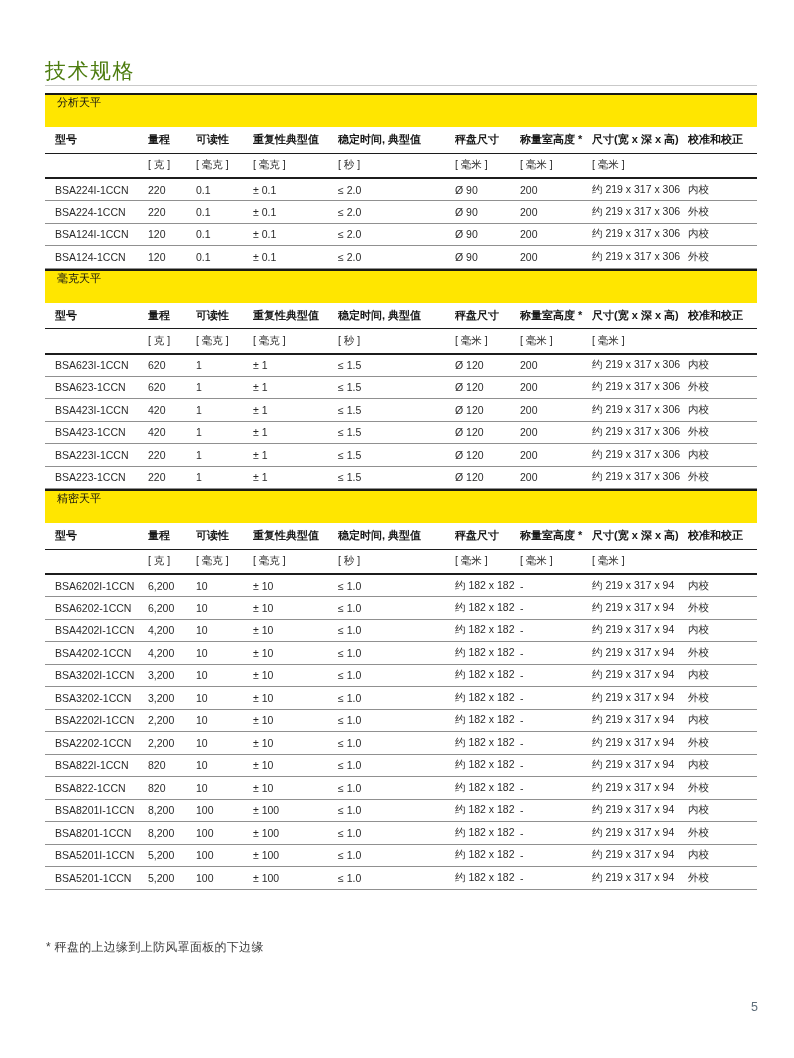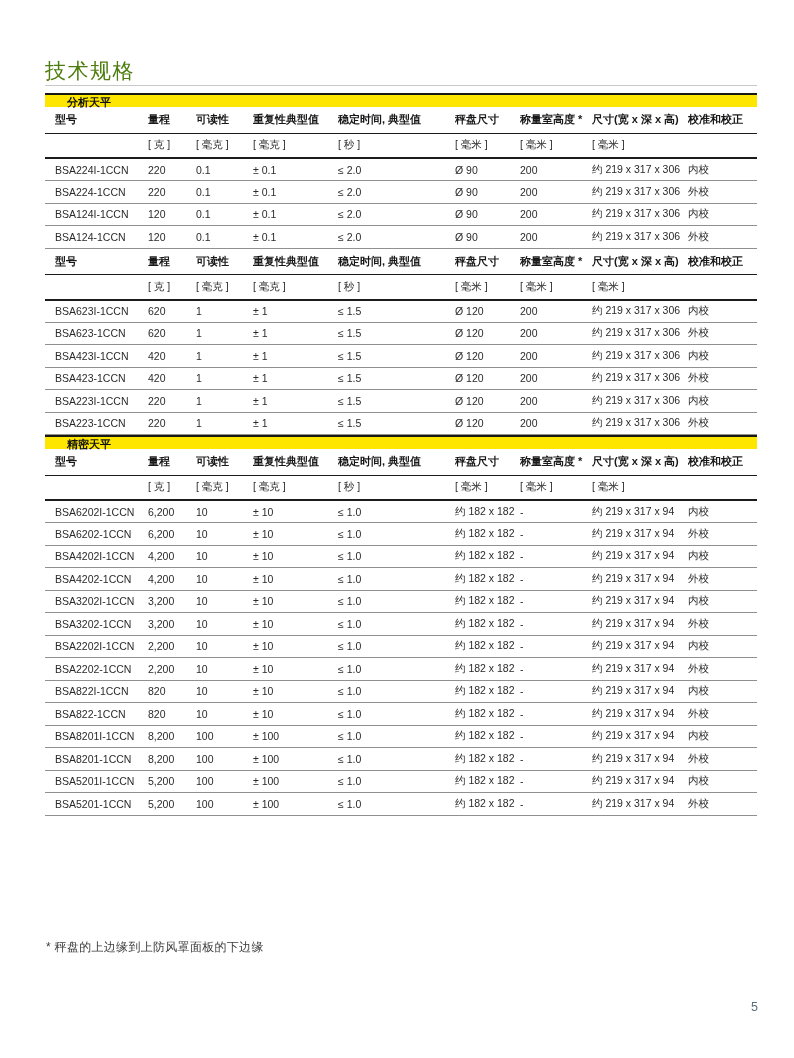--- a/index.html
+++ b/index.html
@@ -16,24 +16,24 @@
     font-size:21px; font-weight:500; letter-spacing:1.5px; color:#4d7c0f;margin-top:15px;
   }
   .top-rule {
     position:absolute; left:45px; top:85px;
     width:712px; height:1px; background:#c9c9c9;
   }
   .spec-wrap {
     position:absolute; left:45px; top:93px; width:712px;
   }
   .band {
-    height:14px; line-height:15px;
+    height:34px; line-height:15px;
     border-top:2px solid #191914;
-    padding-left:22px;
-    font-size:11px; font-weight:bold; color:#111;
+    padding-left:12px;
+    font-size:11px; font-weight:normal; color:#111;
   }
   table.spec {
     width:712px; table-layout:fixed;
     border-collapse:collapse;
     font-size:10.5px;
   }
   table.spec th, table.spec td {
     text-align:left; vertical-align:middle;
     white-space:nowrap; overflow:hidden;
     padding:0;
@@ -149,20 +149,21 @@
             <td>Ø 90</td>
             <td>200</td>
             <td>约 219 x 317 x 306</td>
             <td>外校</td>
           </tr>
         </tbody>
     </table>
   </section>
 
   <section>
+    <div class="band">毫克天平</div>
     <table class="spec">
       <colgroup>
         <col style="width:103px">
           <col style="width:48px">
           <col style="width:57px">
         <col style="width:85px">
           <col style="width:117px">
           <col style="width:65px">
         <col style="width:72px">
           <col style="width:96px">

